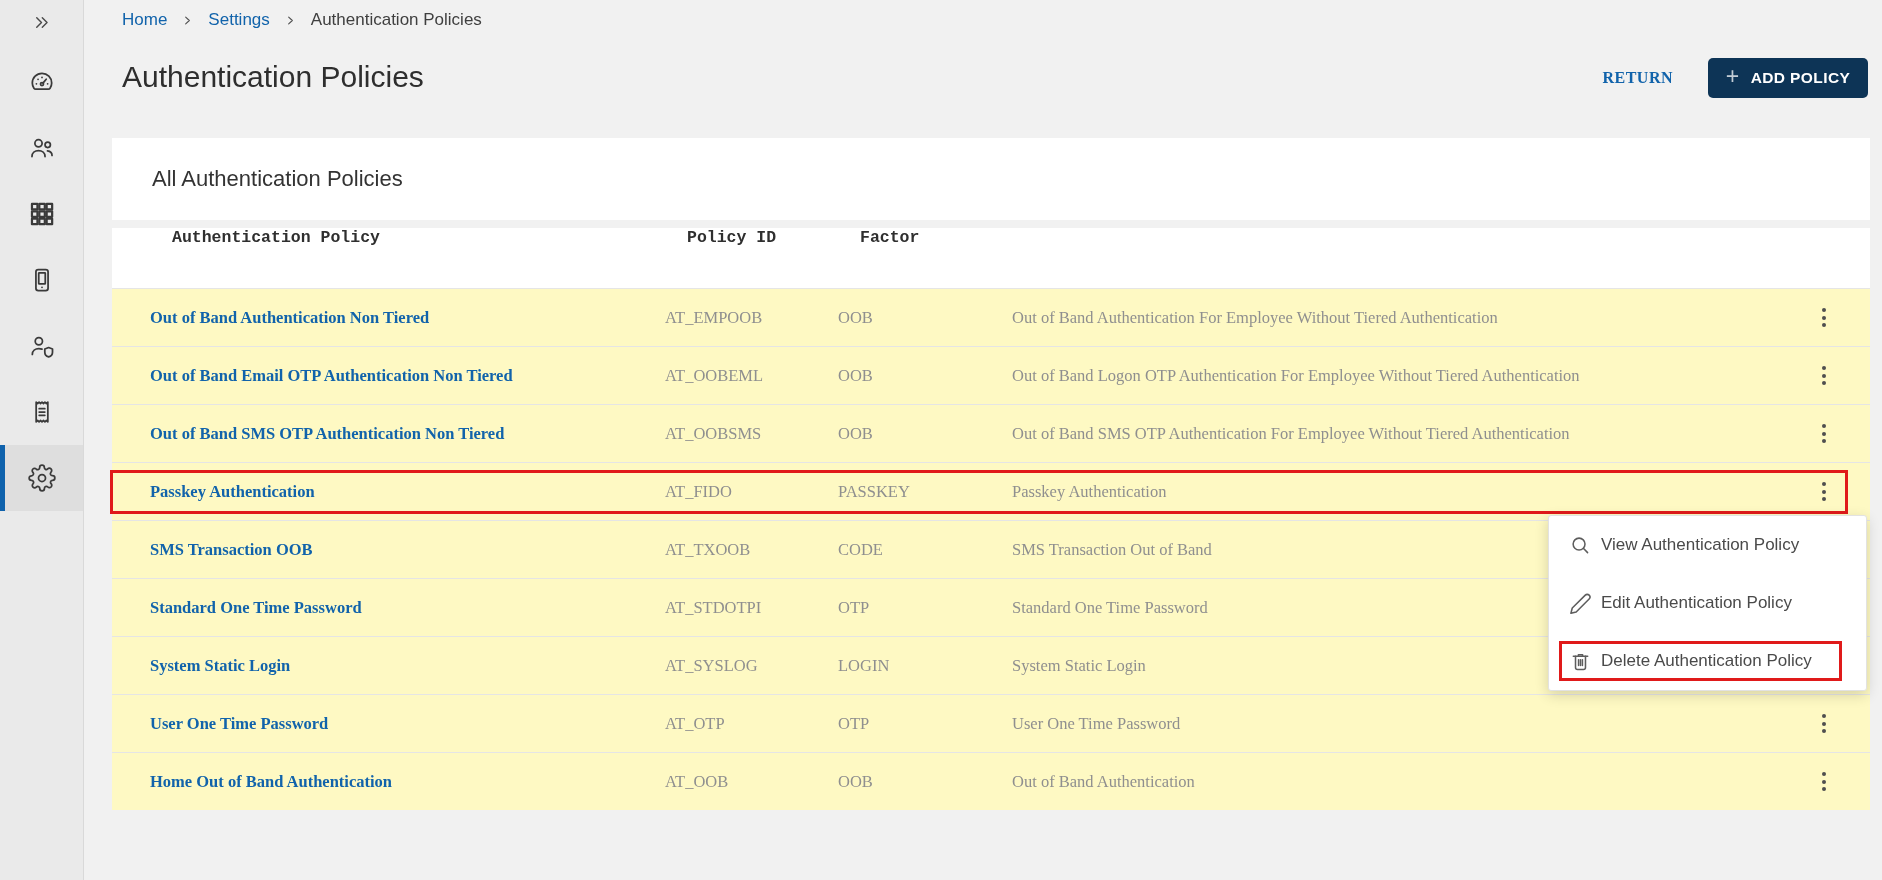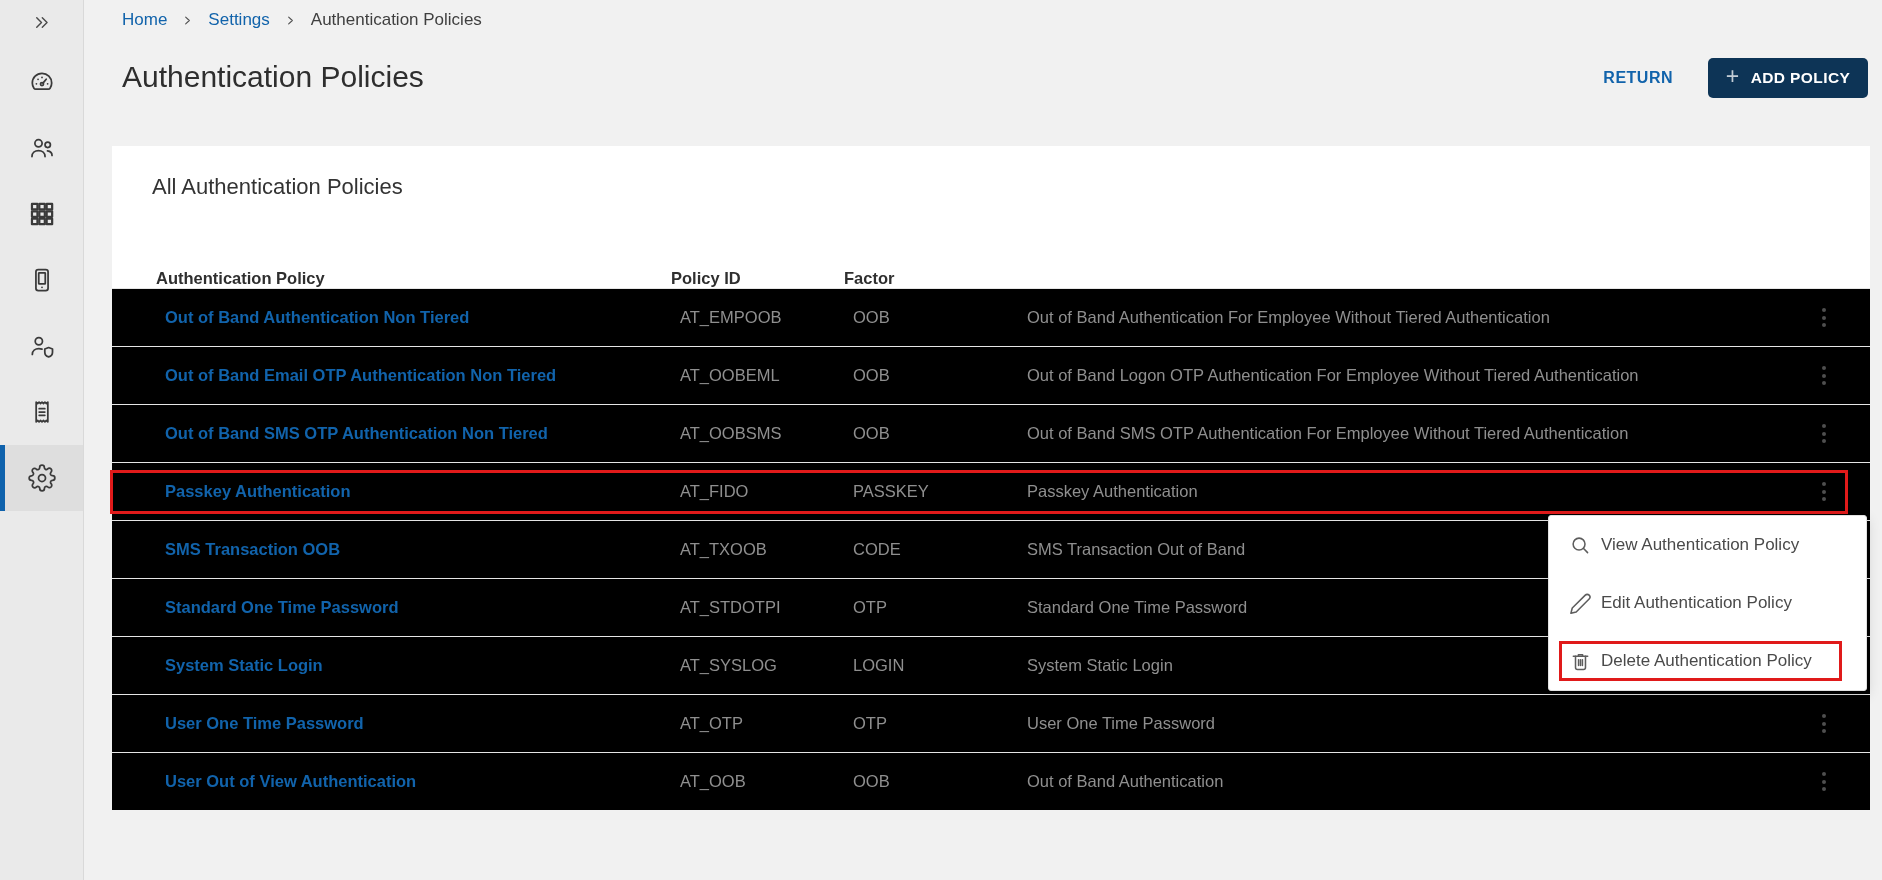--- a/index.html
+++ b/index.html
@@ -20,40 +20,40 @@
 
   
   .breadcrumb { position:absolute; left:122px; top:10px; display:flex; align-items:center; gap:15px; font-size:17px; }
   .crumb.link { color:#1163ab; cursor:pointer; }
   .crumb.current { color:#3f3f3f; }
   .crumb-sep { width:11px; height:11px; fill:none; stroke:#4f4f4f; stroke-width:2.4; stroke-linecap:round; stroke-linejoin:round; }
   .page-title { position:absolute; left:122px; top:60px; font-size:30px; font-weight:400; color:#2e2e2e; }
 
   
   .top-actions { position:absolute; top:58px; right:14px; height:40px; display:flex; align-items:center; gap:35px; }
-  .return-link { color:#1163ab; font-weight:700; font-size:16px; letter-spacing:.5px; cursor:pointer; }
+  .return-link { color:#1163ab; font-weight:700; font-size:16px; letter-spacing:.5px; cursor:pointer;font-family:Liberation Serif, serif; }
   .add-policy-btn { width:160px; height:40px; background:#0d3456; color:#fff; border:none; border-radius:5px;
     font-family:inherit; font-weight:700; font-size:15.5px; letter-spacing:.4px;
     display:flex; align-items:center; justify-content:center; gap:11px; cursor:pointer; }
   .plus { color:#c3cdd6; font-size:23px; font-weight:400; line-height:1; margin-top:-3px; }
 
   
-  .card-title-block { position:absolute; left:112px; top:138px; width:1758px; height:82px; background:#fff; display:flex; align-items:center; padding-left:40px;margin-top:8px; }
+  .card-title-block { position:absolute; left:112px; top:138px; width:1758px; height:82px; background:#fff; display:flex; align-items:center; padding-left:40px; }
   .card-title { font-size:22px; font-weight:400; color:#333; }
 
   .table-block { position:absolute; left:112px; top:228px; width:1758px; background:#fff; }
-  .thead { height:60px; display:flex; align-items:flex-end; padding-left:44px; }
+  .thead { height:60px; display:flex; align-items:flex-start; padding-left:60px;font-family:Liberation Mono, monospace; }
   .cell { font-size:16.5px; }
   .th { font-weight:700; color:#2f2f2f; }
   .c-name { width:515px; padding-right:24px; }
   .c-id { width:173px; }
   .c-factor { width:174px; }
   .c-desc { flex:1; padding-right:10px; }
   .c-actions { width:92px; align-self:stretch; display:flex; align-items:center; justify-content:center; }
-  .trow { height:58px; display:flex; align-items:center; padding-left:53px; border-top:1px solid #e5e5e5; position:relative; background:#000000; }
+  .trow { height:58px; display:flex; align-items:center; padding-left:38px; border-top:1px solid #e5e5e5; position:relative; background:#fef9c3;font-family:Liberation Serif, serif; }
   .trow .c-name { color:#1163ab; font-weight:700; cursor:pointer; }
   .trow .c-id, .trow .c-factor, .trow .c-desc { color:#8f8f8f; }
   .kebab { display:flex; flex-direction:column; gap:3.5px; padding:5px 8px; cursor:pointer; }
   .kebab i { width:4px; height:4px; border-radius:50%; background:#4f4f4f; }
 
   .row-red-box { display:none; }
   .trow.highlighted .row-red-box { display:block; position:absolute; left:-2px; top:7px; height:44px; width:1738px;
     border:3px solid #e01a1a; pointer-events:none; z-index:5; }
 
   
@@ -280,21 +280,21 @@
         <div class="cell c-actions">
           <div class="kebab">
             <i></i>
             <i></i>
             <i></i>
           </div>
         </div>
 
       </div>
       <div class="trow">
-        <div class="cell c-name">User Out of View Authentication</div>
+        <div class="cell c-name">Home Out of Band Authentication</div>
         <div class="cell c-id">AT_OOB</div>
         <div class="cell c-factor">OOB</div>
         <div class="cell c-desc">Out of Band Authentication</div>
         <div class="cell c-actions">
           <div class="kebab">
             <i></i>
             <i></i>
             <i></i>
           </div>
         </div>

